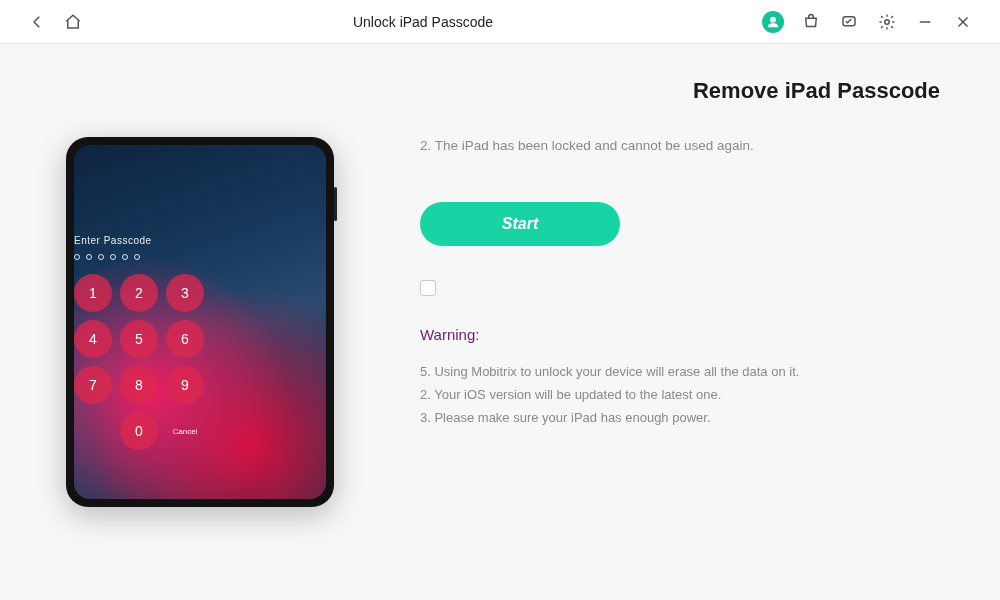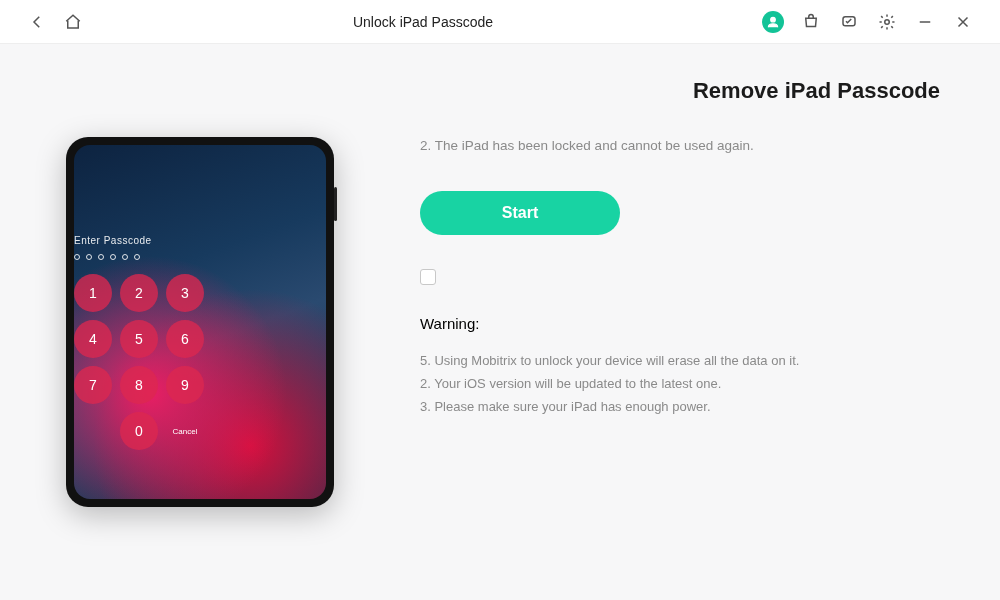--- a/index.html
+++ b/index.html
@@ -76,29 +76,30 @@
     flex:1;
     padding:34px 60px 0 20px;
   }
   .heading{
     text-align:right;font-size:22px;font-weight:700;color:#1b1b1b;
     margin-left:-60px;
   }
   .subheading{font-size:15px;color:#222;margin-top:58px;font-weight:600;}
   .issues{margin-top:30px;color:#8a8a8a;font-size:13.5px;line-height:1.8;}
   .start-btn{
-    margin-top:33px;
+    margin-top:44px;
     width:200px;height:44px;border:none;border-radius:22px;
     background:#18d3a3;color:#fff;font-size:16px;font-weight:600;
     cursor:pointer;
+    font-style:italic;
   }
   .agree-row{margin-top:34px;display:flex;align-items:center;gap:10px;font-size:14px;color:#333;}
   .checkbox{width:16px;height:16px;border:1.5px solid #c8c8c8;border-radius:3px;cursor:pointer;background:#fff;}
   .terms-link{color:#18c79b;text-decoration:underline;font-size:16px;font-weight:500;cursor:pointer;}
-  .warning-label{color:#000000;font-size:15px;margin-top:30px;font-weight:500;}
+  .warning-label{color:#701a75;font-size:15px;margin-top:30px;font-weight:500;}
   .warnings{margin-top:18px;color:#8a8a8a;font-size:13px;line-height:1.75;max-width:480px;}
 </style>
 </head>
 <body>
 
 <div class="titlebar">
   <div class="left">
     <div class="hbtn">
       <svg viewBox="0 0 24 24" fill="none" stroke-width="2">
           <path d="M15 5l-7 7 7 7"></path>

